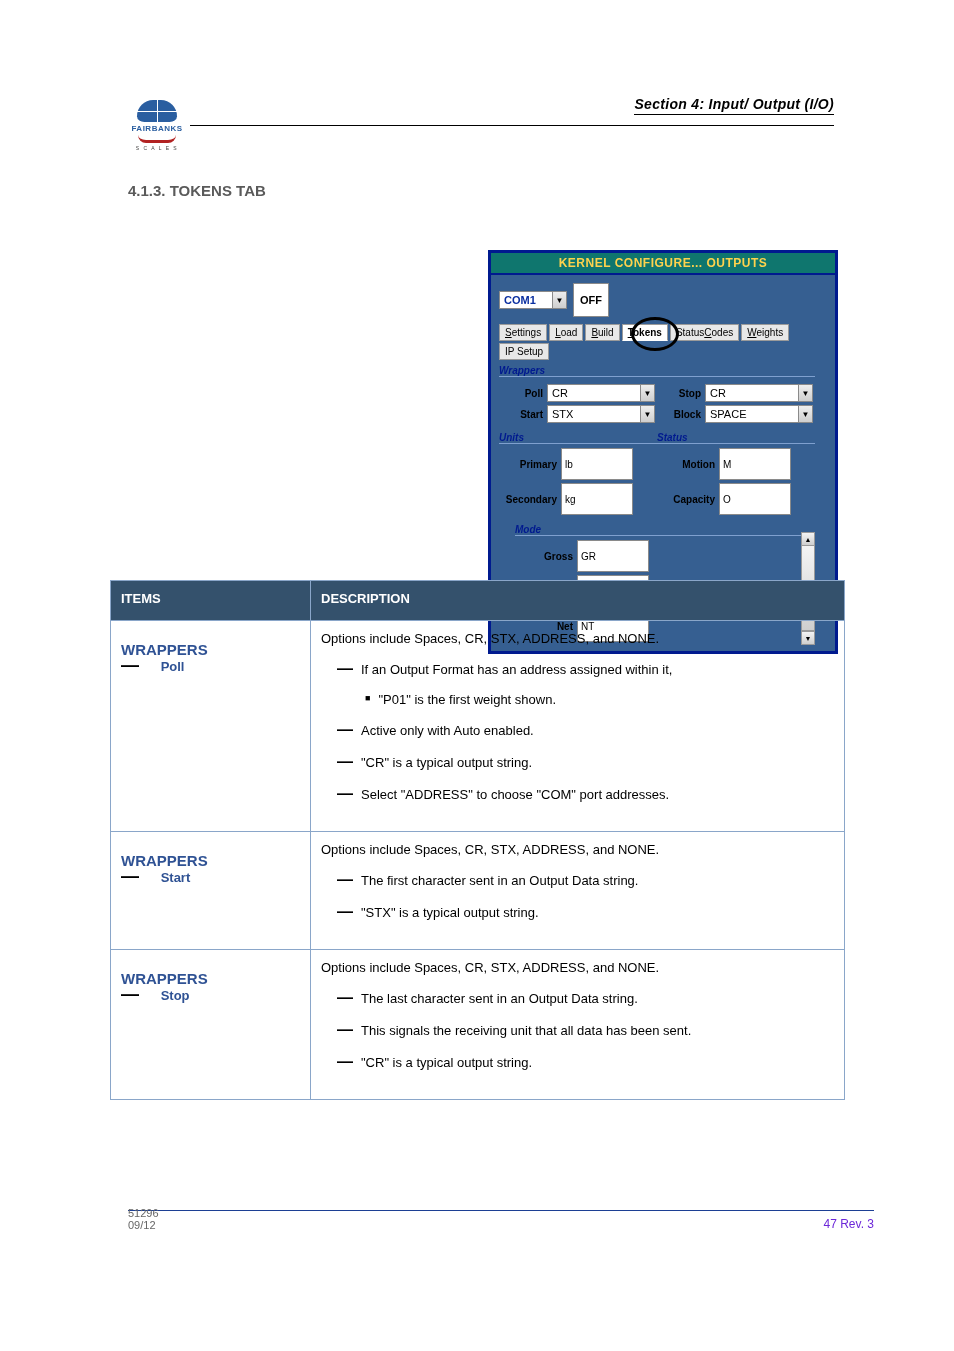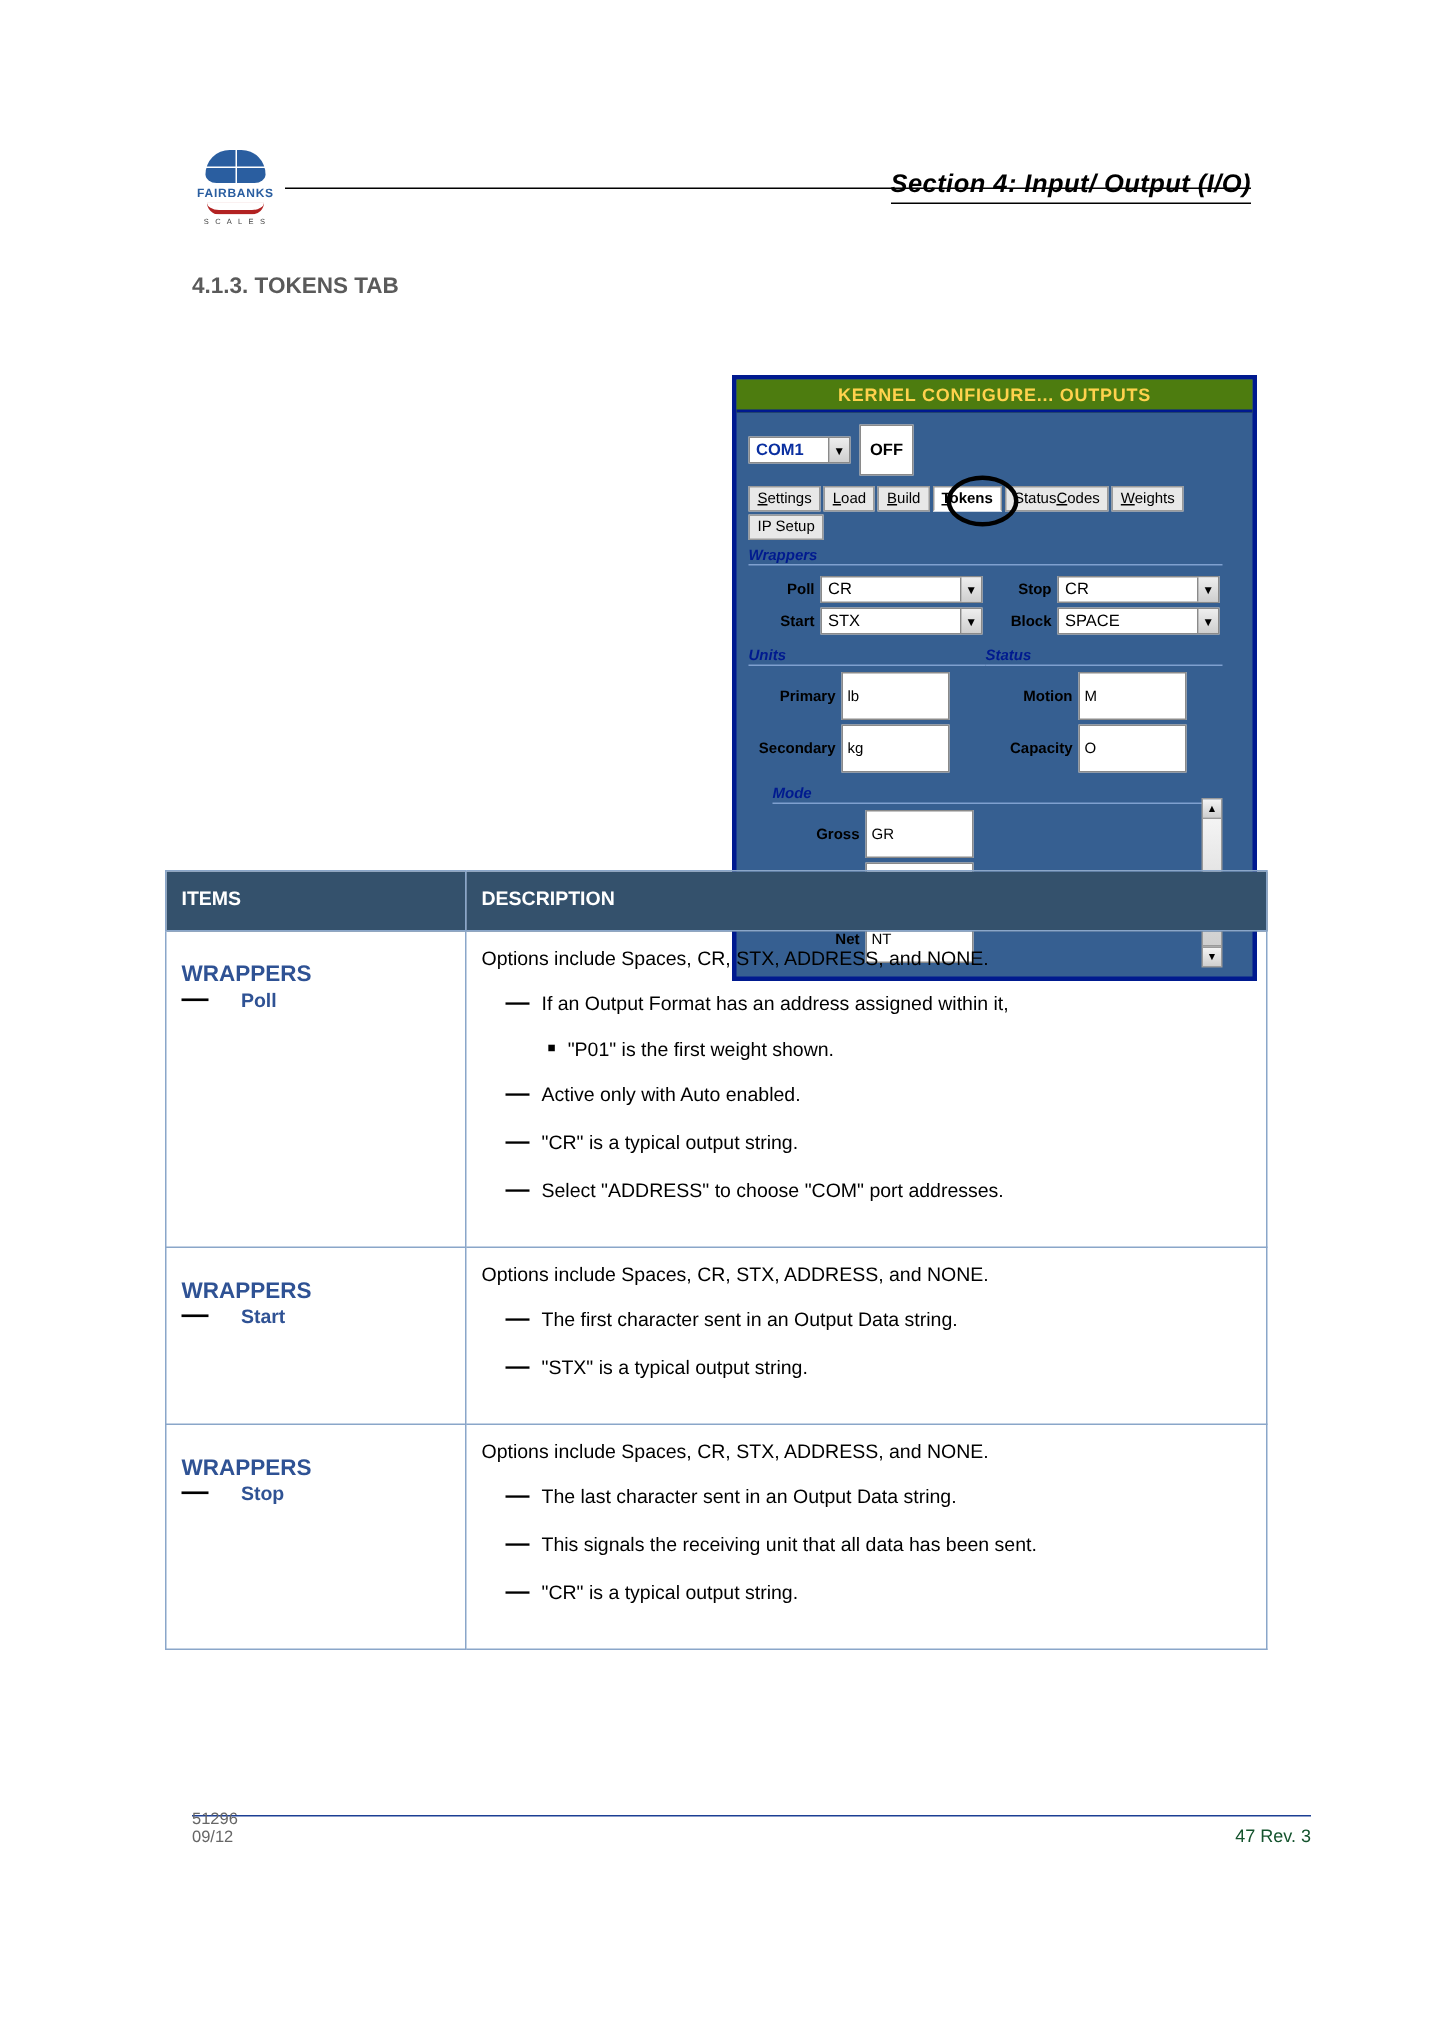--- a/index.html
+++ b/index.html
@@ -45,24 +45,24 @@
     width: 38px; height: 8px; margin: 2px auto 0 auto;
     border-bottom: 3px solid #b22222;
     border-radius: 0 0 30px 30px;
   }
   .logo-sub {
     font-size: 5px; letter-spacing: 1.5px; color: #444; margin-top: 2px;
   }
   .section-title {
     position: absolute;
     right: 80px;
-    top: 113px;
+    top: 96px;
     font-weight: 900;
     font-style: italic;
-    font-size: 17px;
+    font-size: 14px;
     color: #000;
     border-bottom: 1.5px solid #000;
     padding-bottom: 2px;
     font-stretch: condensed;
     letter-spacing: .3px;
   }
   .section-rule {
     position: absolute;
     left: 150px;
     right: 80px;
@@ -86,21 +86,21 @@
     left: 488px;
     top: 250px;
     width: 350px;
     border: 3px solid #001a8f;
     background: #365f91;
     font-family: Tahoma, Arial, sans-serif;
     font-size: 11px;
     color: #000;
   }
   .cfg-title {
-    background: #4d7c0f;
+    background: #0f766e;
     color: #ffd24d;
     font-size: 12px;
     font-weight: 700;
     text-align: center;
     padding: 3px 0;
     border-bottom: 2px solid #001a8f;
     letter-spacing: .5px;
   }
   .cfg-body { padding: 8px 20px 6px 8px; }
 
@@ -223,21 +223,21 @@
     left: 128px; right: 80px;
     bottom: 140px;
     border-top: 1.5px solid #1c3f94;
   }
   .foot-left {
     position: absolute; left: 128px; bottom: 120px;
     font-size: 11px; color: #666;
   }
   .foot-right {
     position: absolute; right: 80px; bottom: 120px;
-    font-size: 12px; color: #14532d; text-align: right;
+    font-size: 12px; color: #6d28d9; text-align: right;
   }
 </style>
 </head>
 <body>
 
 <div class="page">
 
   <div class="header-band">
     <div class="logo-wrap">
       <div class="logo-globe"></div>

